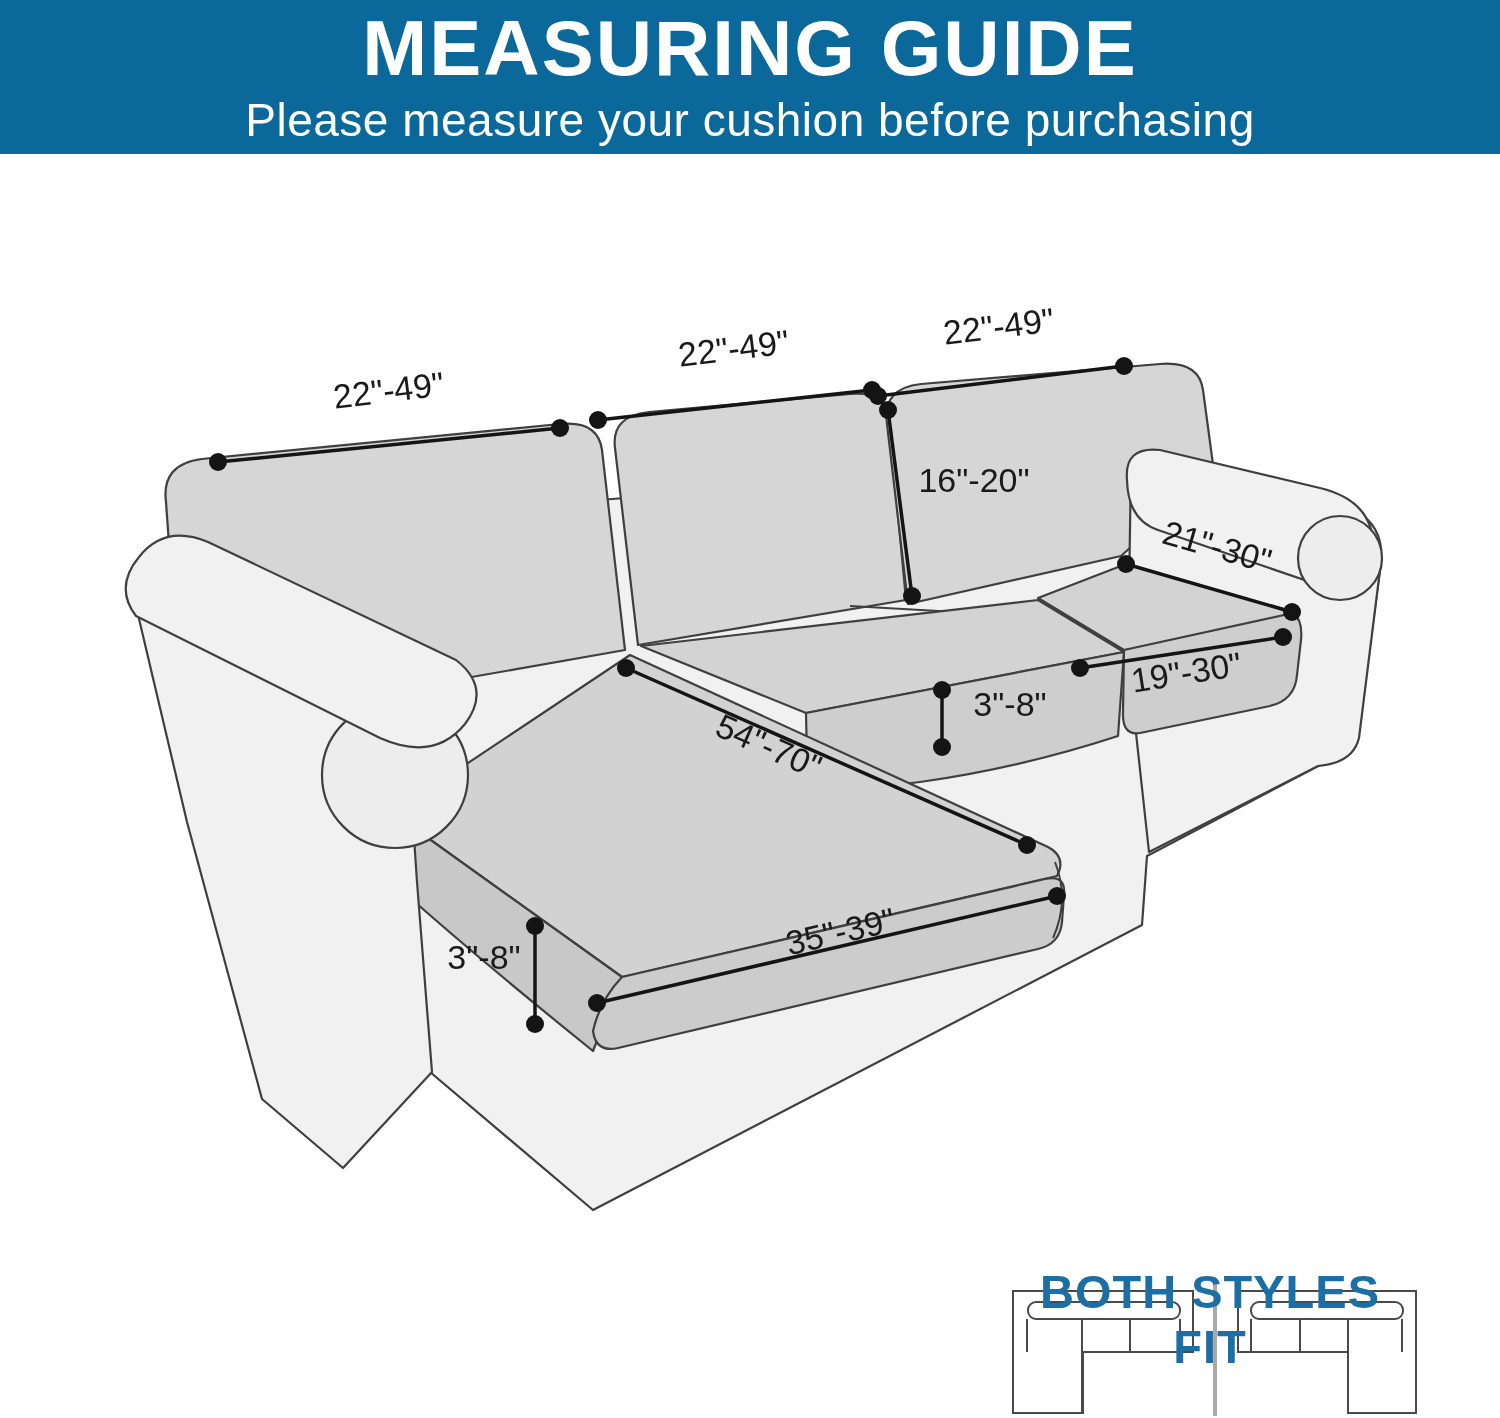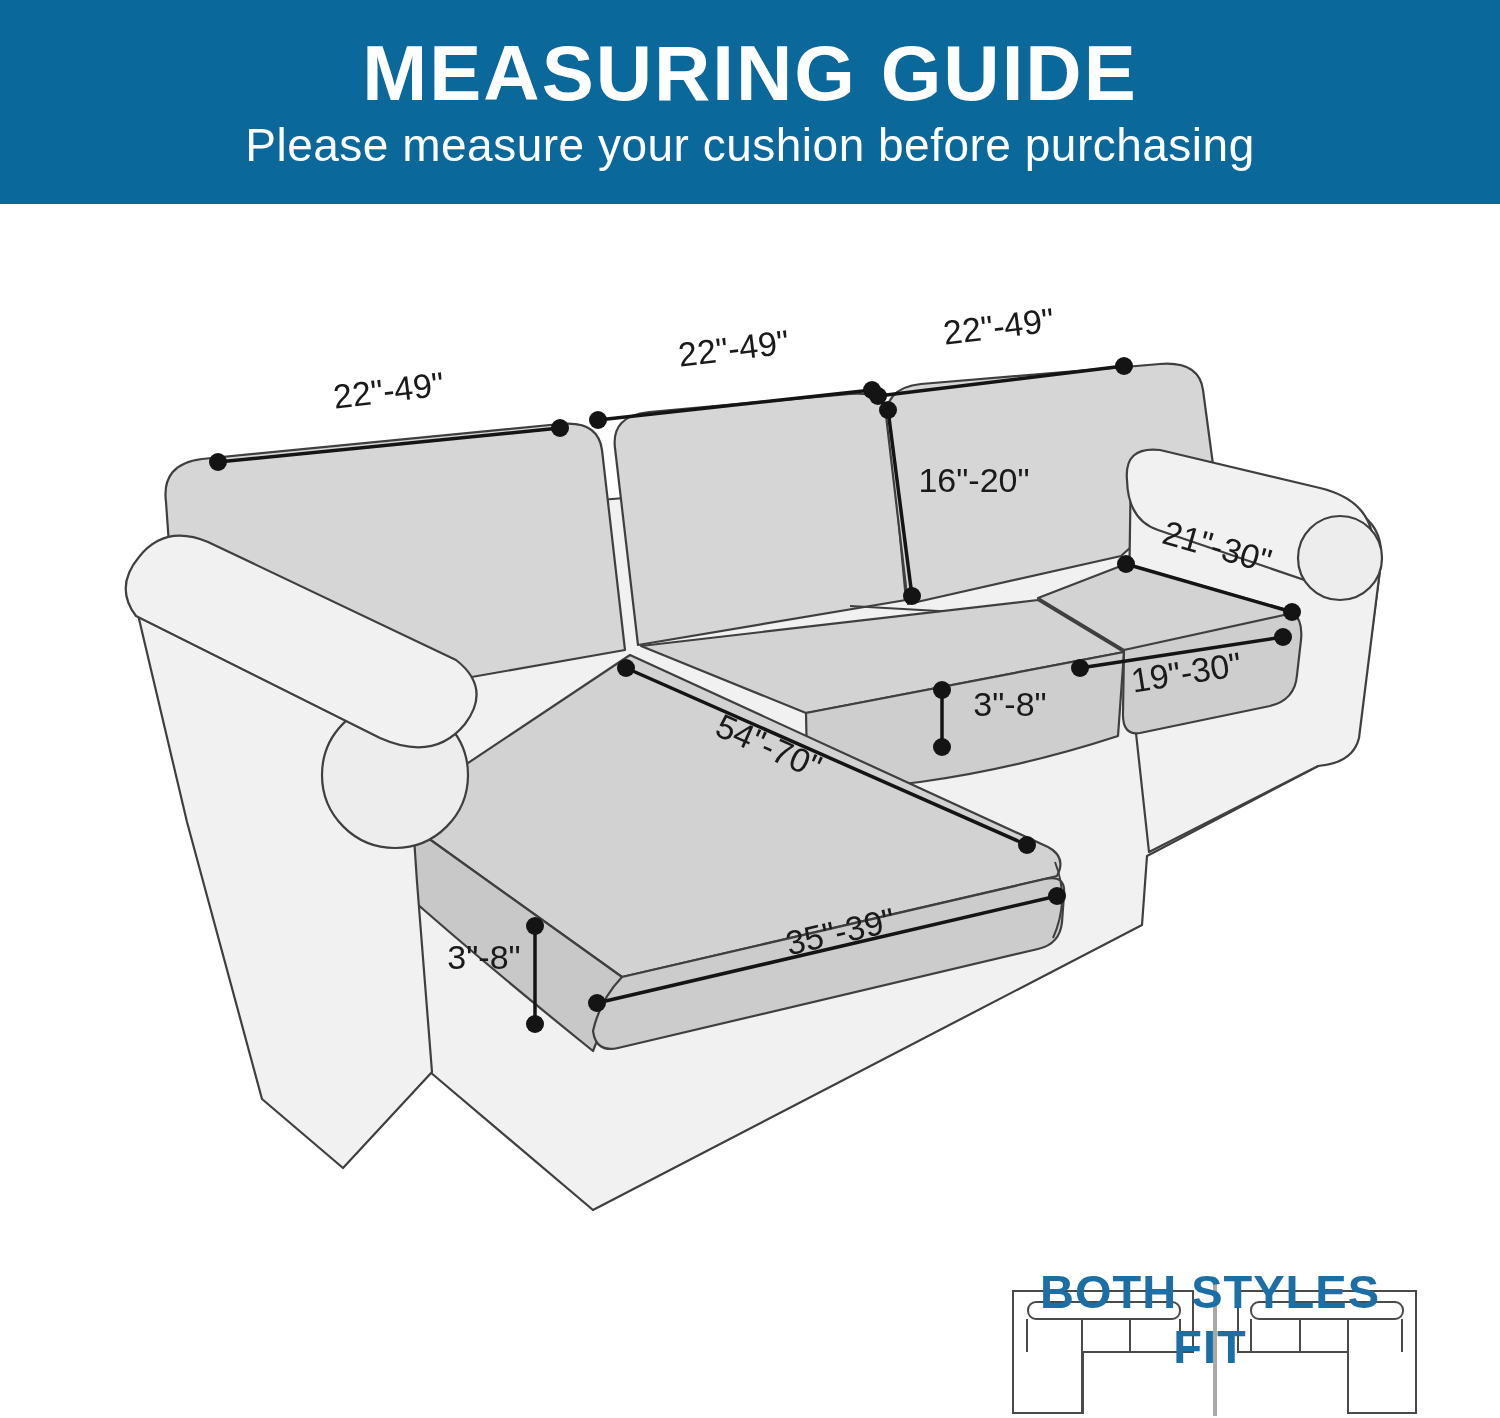--- a/index.html
+++ b/index.html
@@ -1,19 +1,19 @@
 <!DOCTYPE html>
 <html><head>
 <meta charset="utf-8">
 <style>
   html,body{margin:0;padding:0;background:#ffffff;}
   #page{position:relative;width:1500px;height:1418px;background:#ffffff;overflow:hidden;
         font-family:"Liberation Sans",sans-serif;}
   
-  #header{position:absolute;left:0;top:0;width:1500px;height:204px;display:flex;
+  #header{position:absolute;left:0;top:0;width:1500px;height:154px;display:flex;
           flex-direction:column;align-items:center;justify-content:center;}
   #header .title{color:#ffffff;font-size:78px;font-weight:bold;letter-spacing:2px;line-height:1;
                  margin-top:2px;}
   #header .subtitle{color:#ffffff;font-size:46px;font-weight:400;margin-top:6px;letter-spacing:0.5px;}
   
   #sofa-svg{position:absolute;left:0;top:0;width:1500px;height:1418px;}
   .frame{fill:#f1f1f1;stroke:#3f3f3f;stroke-width:2.2;stroke-linejoin:round;}
   .disc{fill:#ededed;stroke:#3f3f3f;stroke-width:2.2;}
   .backcushion{fill:#d6d6d6;stroke:#3f3f3f;stroke-width:2.2;stroke-linejoin:round;}
   .seattop{fill:#d3d3d3;stroke:#3f3f3f;stroke-width:2.2;stroke-linejoin:round;}

